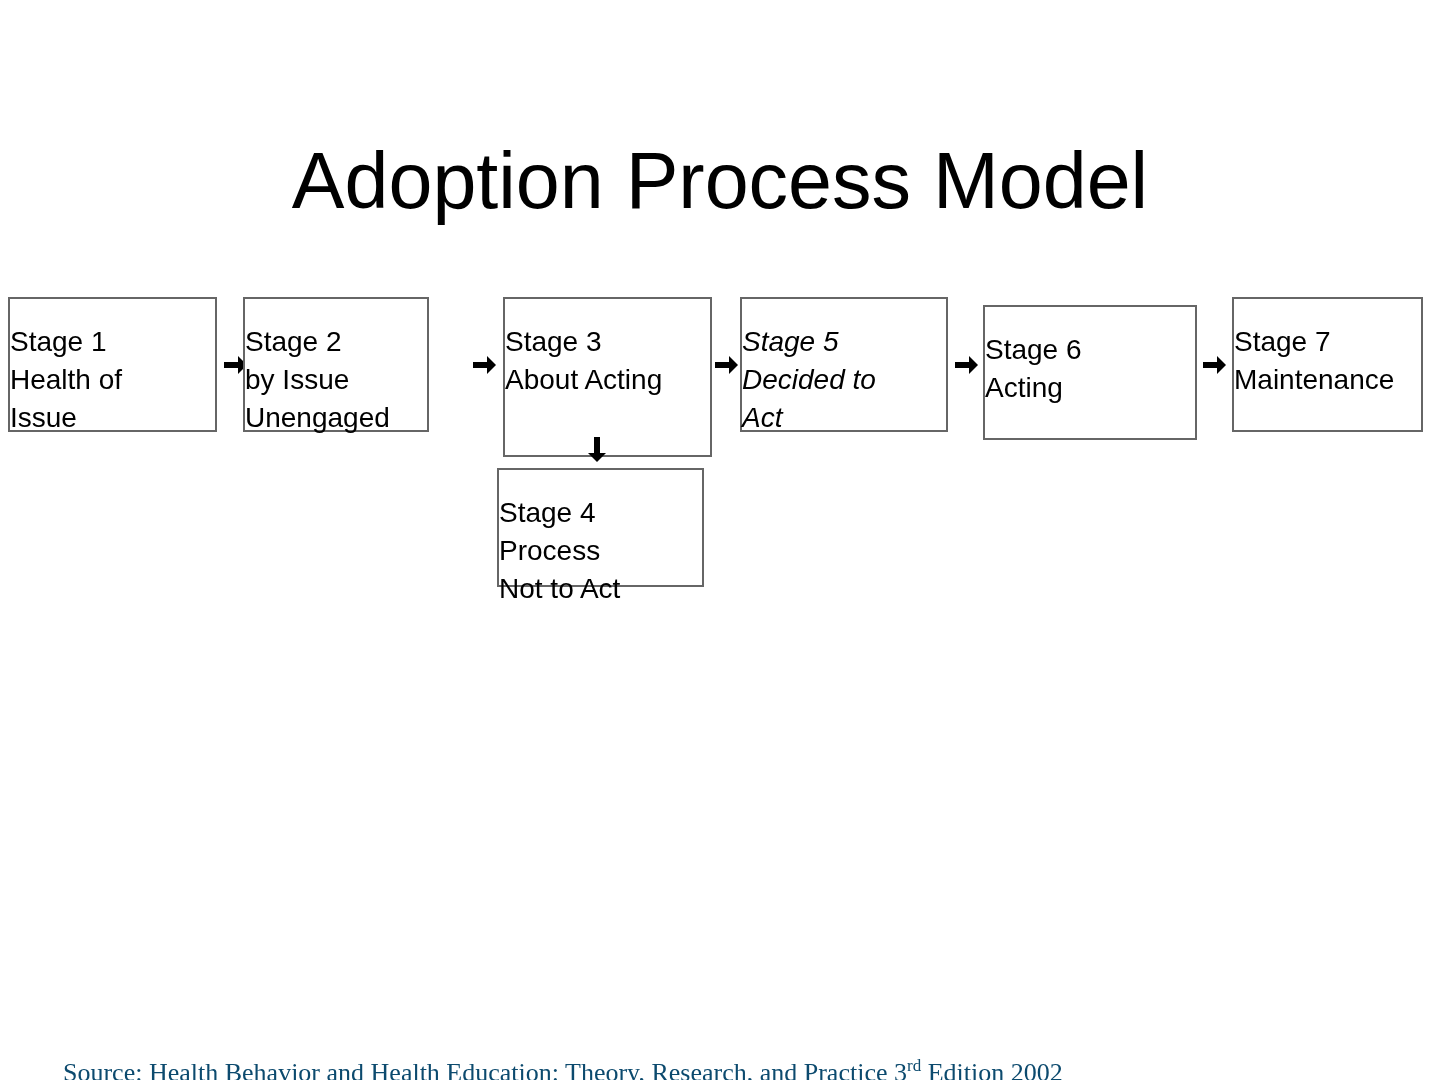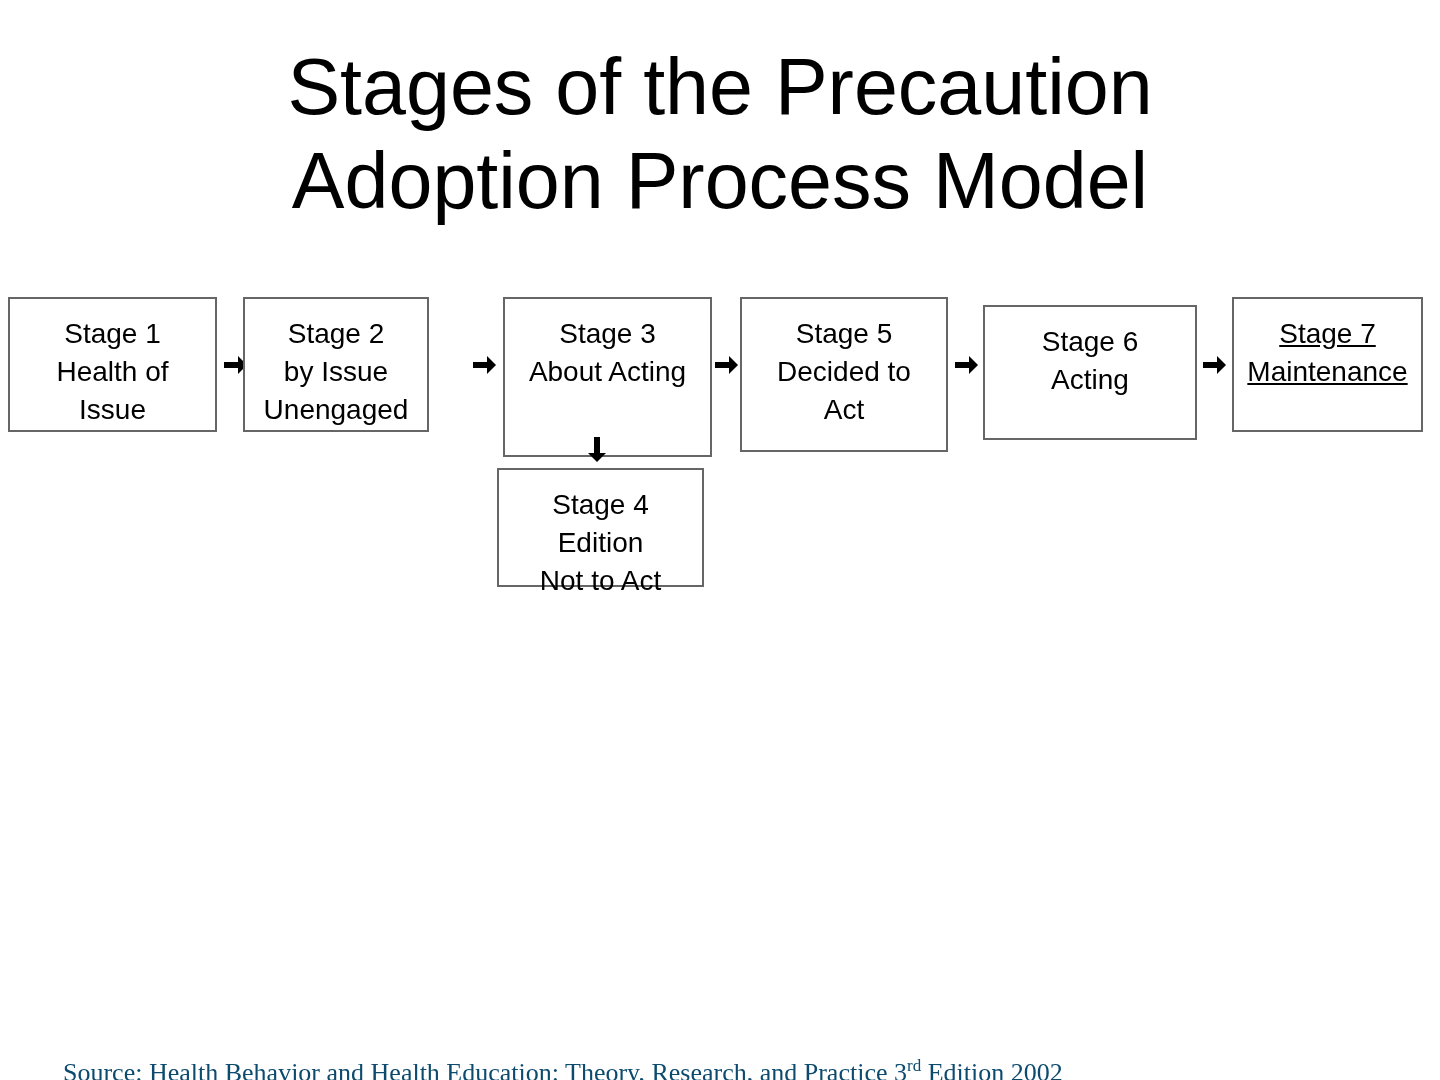--- a/index.html
+++ b/index.html
@@ -25,32 +25,32 @@
     font-size: 79px;
     line-height: 94px;
     font-weight: 400;
     color: var(--text, #000000);
   }
   .stage-box {
     position: absolute;
     box-sizing: border-box;
     background: var(--background, #ffffff);
     border: 2px solid var(--box-border, #666666);
-    text-align: center;
+    text-align: left;
     font-size: 28px;
     line-height: 38px;
-    padding-top: 16px;
+    padding-top: 24px;
     color: var(--text, #000000);
   }
   .b1 { left: 8px;    top: 297px; width: 209px; height: 135px; }
   .b2 { left: 243px;  top: 297px; width: 186px; height: 135px; }
   .b3 { left: 503px;  top: 297px; width: 209px; height: 160px; }
-  .b5 { left: 740px;  top: 297px; width: 208px; height: 155px; }
+  .b5 { left: 740px;  top: 297px; width: 208px; height: 135px; font-style: italic; }
   .b6 { left: 983px;  top: 297px; width: 214px; height: 135px; margin-top: 8px; }
-  .b7 { left: 1232px; top: 297px; width: 191px; height: 135px; text-decoration: underline; }
+  .b7 { left: 1232px; top: 297px; width: 191px; height: 135px; }
   .b4 { left: 497px;  top: 468px; width: 207px; height: 119px; }
 
   .arrow-right {
     position: absolute;
     top: 362px;
     width: 14px;
     height: 6px;
     background: var(--arrow, #000000);
   }
   .arrow-right::after {
@@ -99,21 +99,21 @@
     color: #0c4a6e;
     white-space: nowrap;
   }
   .source-line sup {
     font-size: 17px;
   }
 </style>
 </head>
 <body>
 
-<h1 class="slide-title"><span>Stages of the Precaution</span><br><span>Adoption Process Model</span></h1>
+<h1 class="slide-title"><br><span>Adoption Process Model</span></h1>
 
 <div class="stage-box b1">
   <div>Stage 1</div>
   <div>Health of</div>
   <div>Issue</div>
 </div>
 
 <div class="arrow-right ar1"></div>
 
 <div class="stage-box b2">
@@ -148,17 +148,17 @@
 
 <div class="stage-box b7">
   <div>Stage 7</div>
   <div>Maintenance</div>
 </div>
 
 <div class="arrow-down"></div>
 
 <div class="stage-box b4">
   <div>Stage 4</div>
-  <div>Edition</div>
+  <div>Process</div>
   <div>Not to Act</div>
 </div>
 
 <div class="source-line"><span>Source: Health Behavior and Health Education: Theory, Research, and Practice 3</span><sup>rd</sup><span> Edition 2002</span></div>
 
 </body></html>

